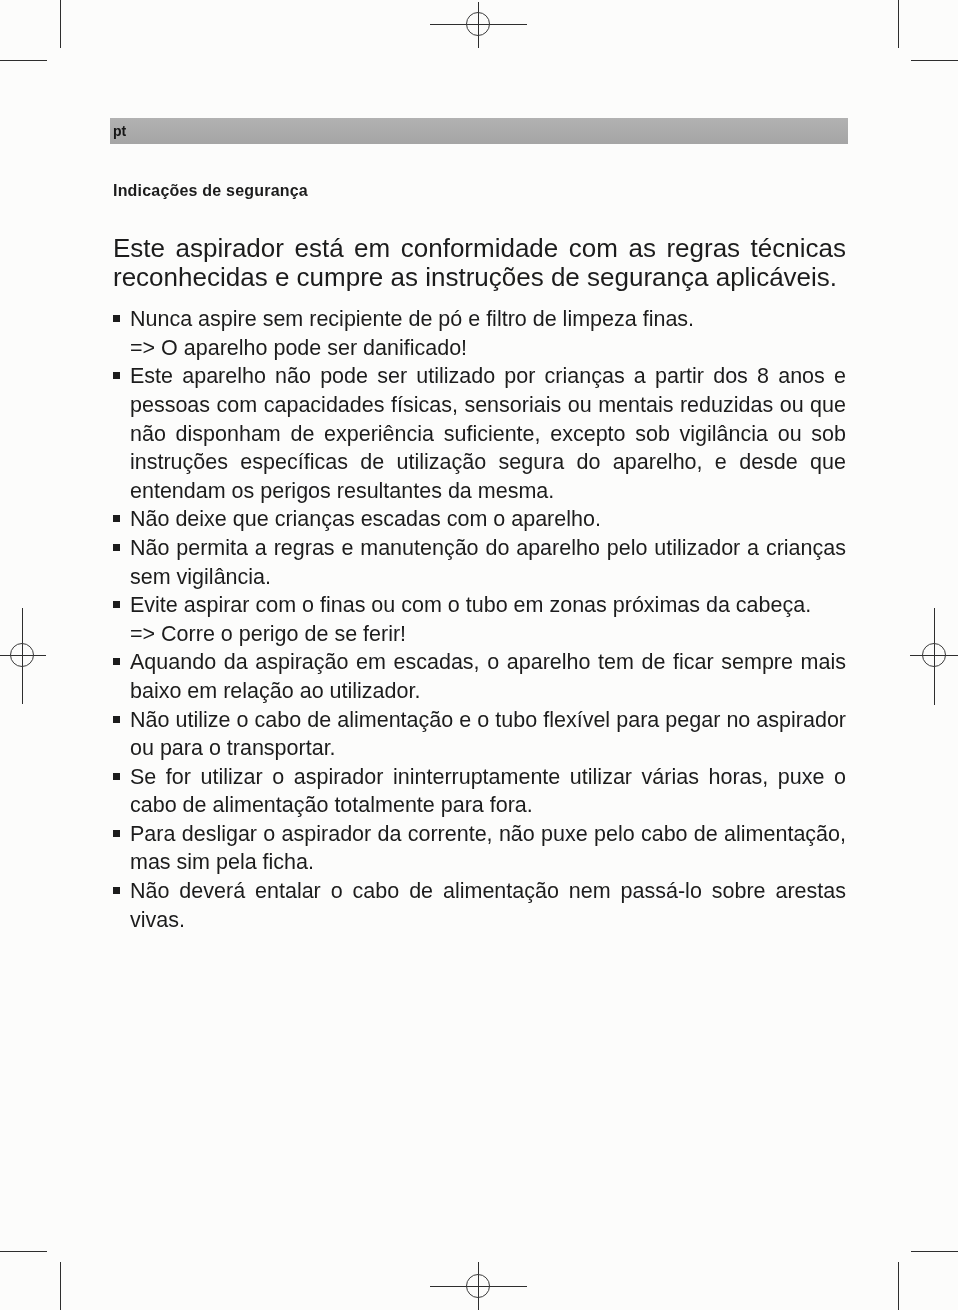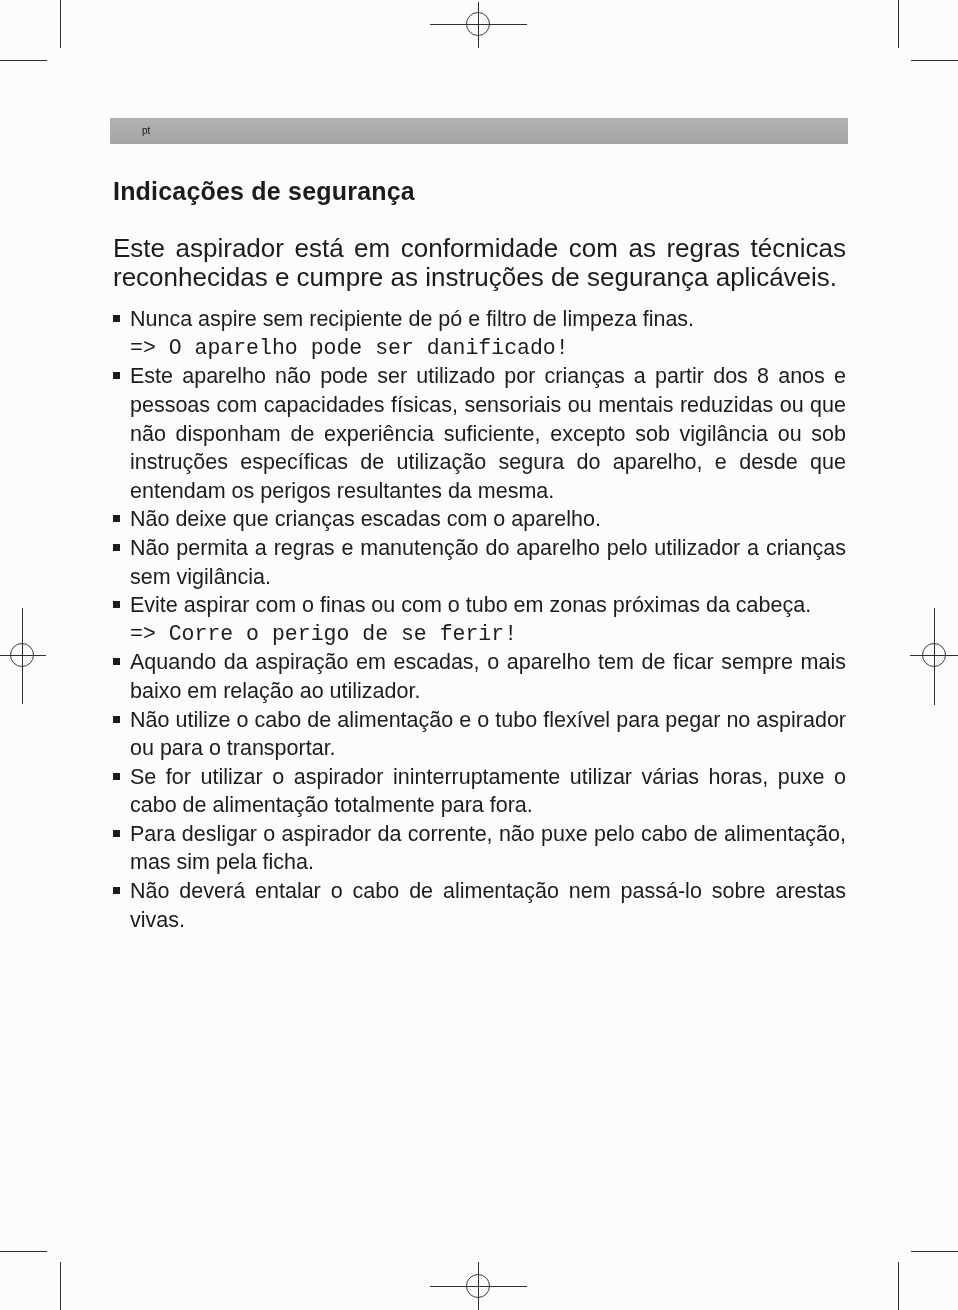--- a/index.html
+++ b/index.html
@@ -17,43 +17,43 @@
   .reg-circle{
     position:absolute;width:24px;height:24px;border:1px solid #3a3a3a;
     border-radius:50%;background:transparent;box-sizing:border-box;
   }
   
   .lang-bar{
     position:absolute;left:110px;top:118px;width:738px;height:26px;
     background:linear-gradient(#b2b2b2,#a5a5a5);
   }
   .lang-bar .code{
-    display:inline-block;margin-left:32px;line-height:26px;
-    font-size:10px;font-weight:normal;color:#161616;
+    display:inline-block;margin-left:3px;line-height:26px;
+    font-size:14px;font-weight:bold;color:#161616;
   }
   
   .content{position:absolute;left:113px;top:177px;width:733px;}
   h1.title{
-    font-size:25px;line-height:28px;font-weight:bold;margin:0 0 29px 0;
+    font-size:16px;line-height:28px;font-weight:bold;margin:0 0 29px 0;
     letter-spacing:0.2px;
   }
   .intro{
     font-size:26px;line-height:28.6px;text-align:justify;
     margin:0 0 14px 0;
   }
   ul.safety{list-style:none;margin:0;padding:0;}
   ul.safety li{
     position:relative;padding-left:17px;
     font-size:21.5px;line-height:28.6px;text-align:justify;
     hyphens:manual;-webkit-hyphens:manual;
   }
   ul.safety li .sq{
     position:absolute;left:0;top:10px;width:7px;height:7px;background:#1c1c1c;
   }
-  ul.safety li .note{text-align:left;font-family:Liberation Mono, monospace;}
+  ul.safety li .note{text-align:left;}
 </style>
 </head>
 <body>
 
 <div>
   <div class="mk v" style="left:60px;top:0;height:48px;"></div>
   <div class="mk h" style="left:0;top:60px;width:47px;"></div>
 </div>
 <div>
   <div class="mk v" style="left:898px;top:0;height:48px;"></div>

